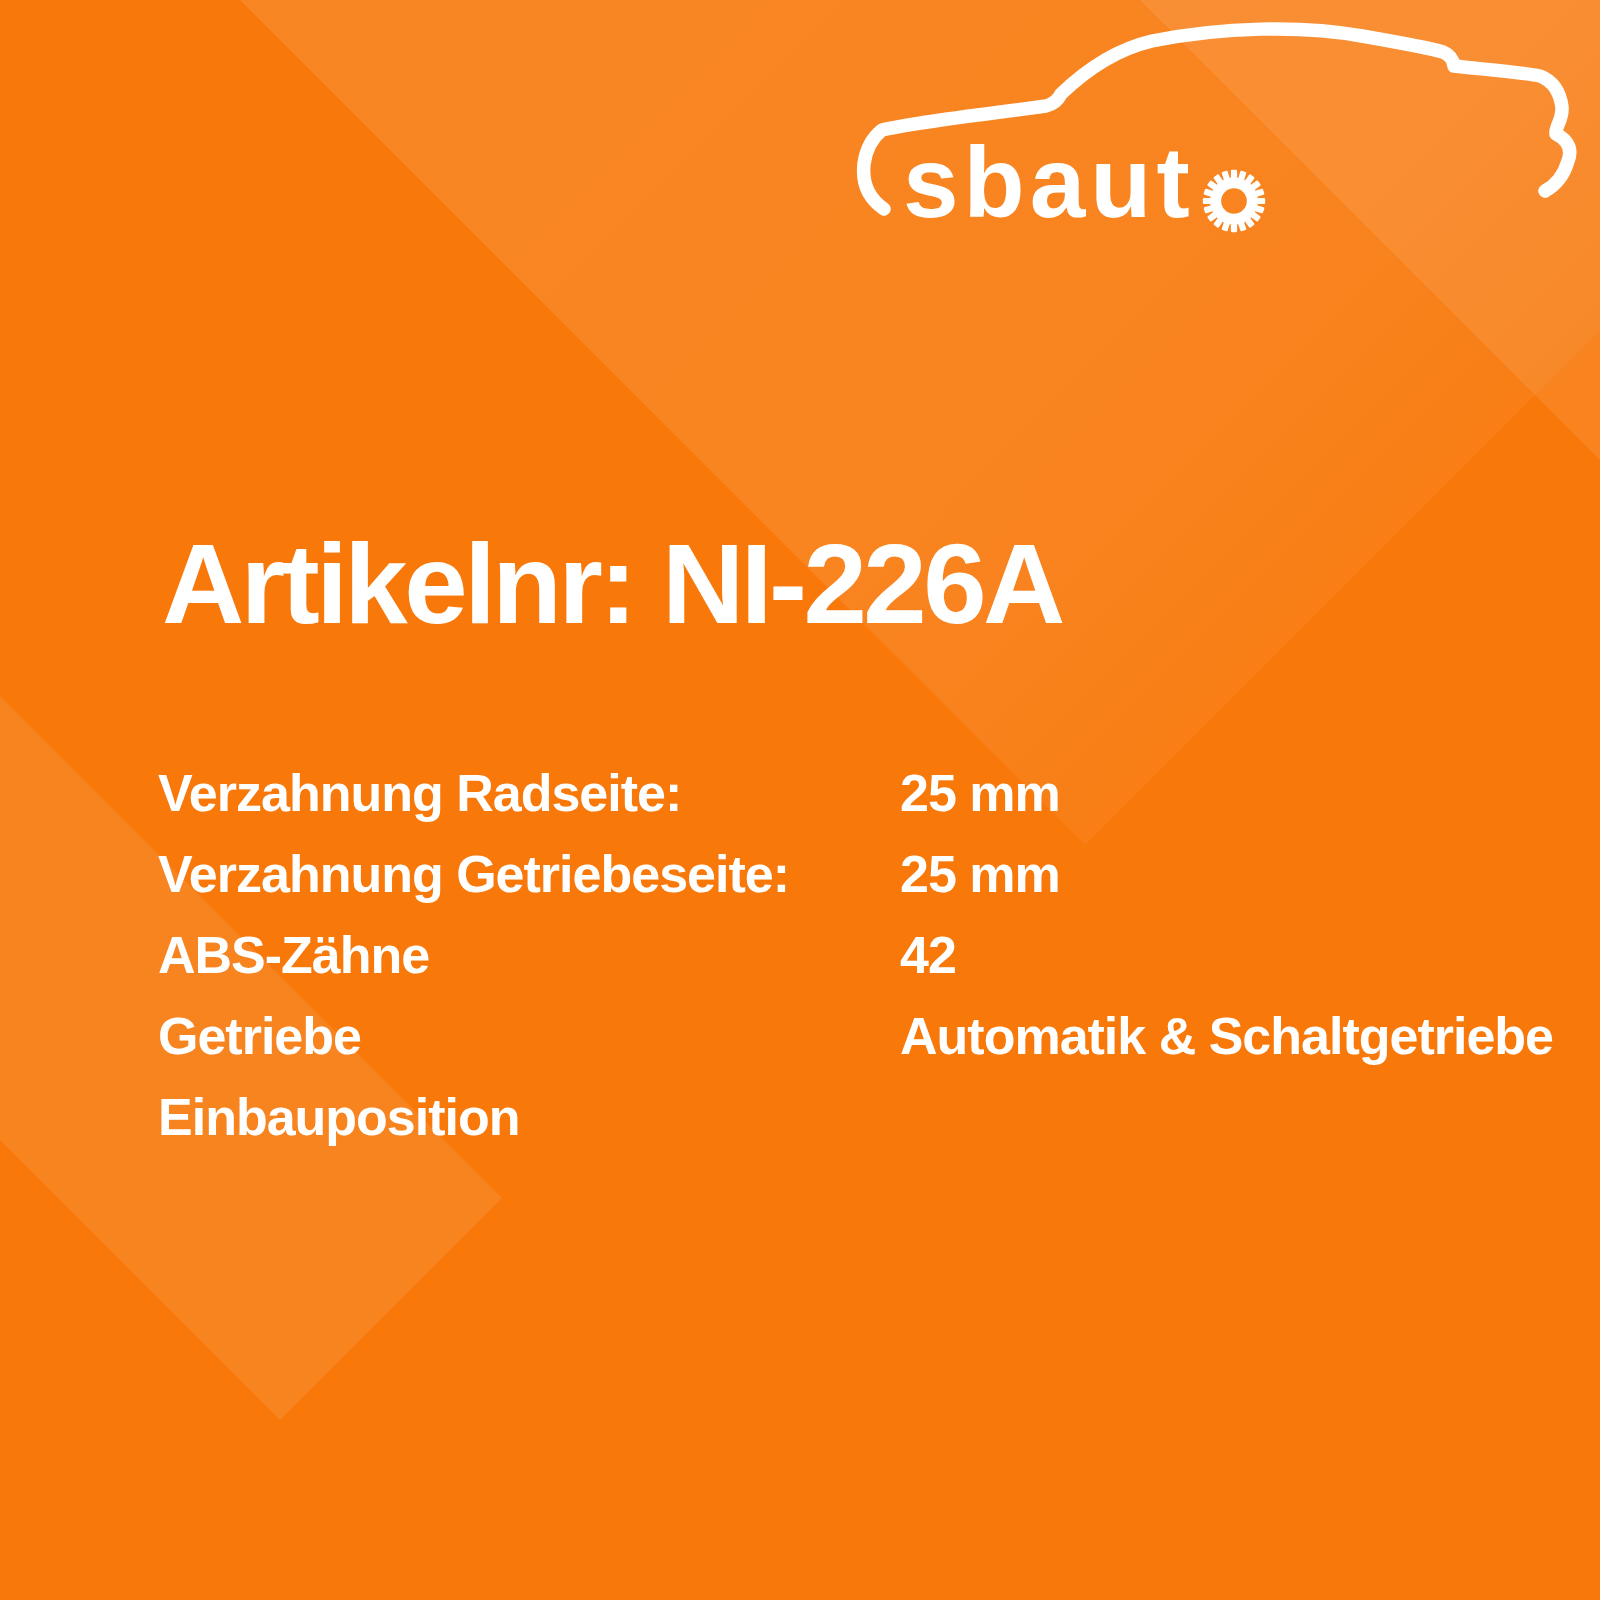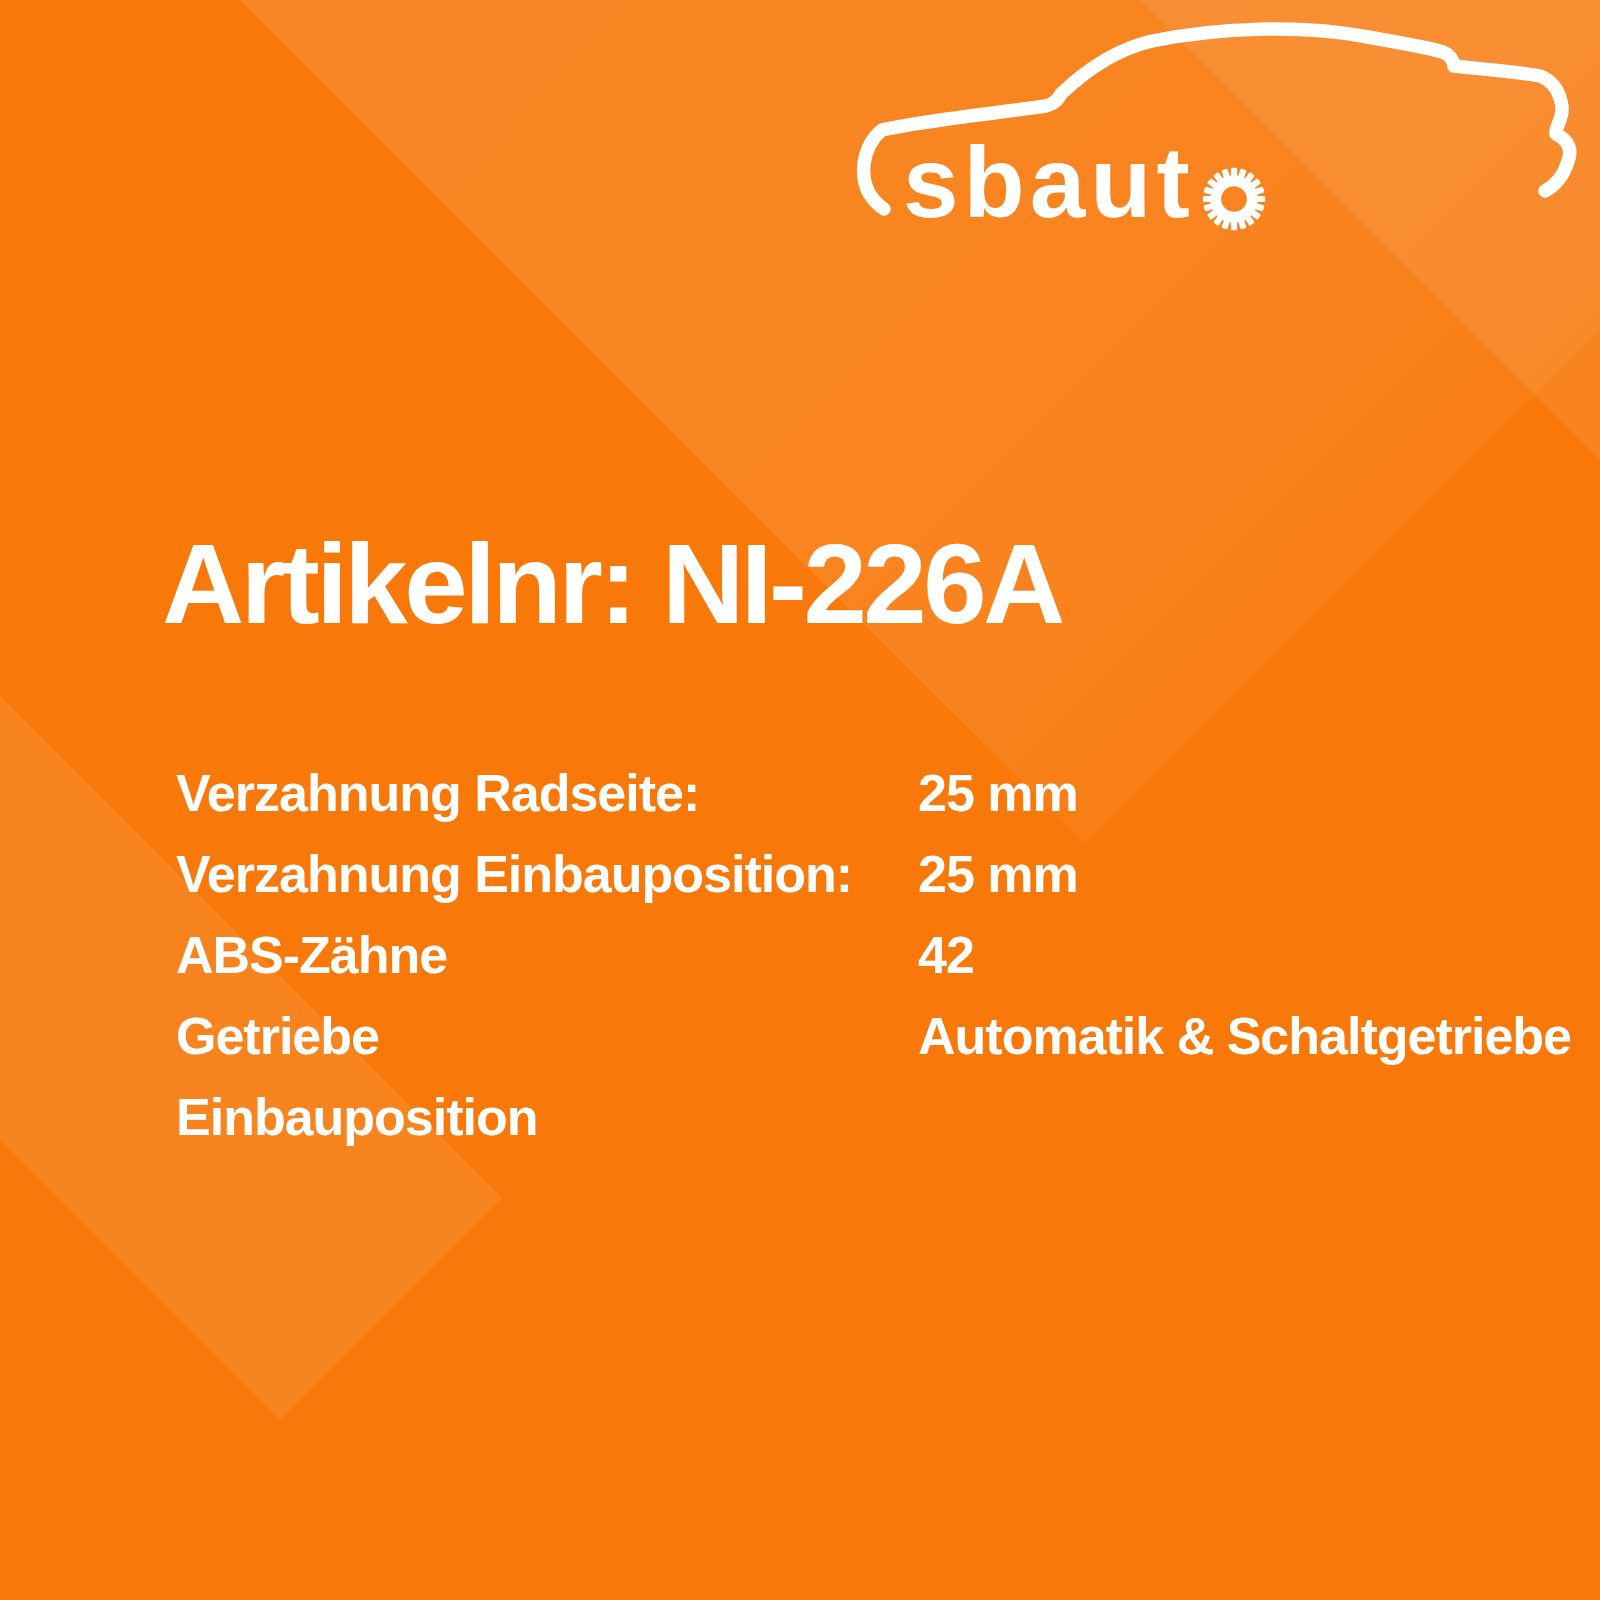--- a/index.html
+++ b/index.html
@@ -10,21 +10,21 @@
     background:var(--bg,#F8780A);
     font-family:"Liberation Sans",sans-serif;
     -webkit-font-smoothing:antialiased;
   }
   #bg-shapes{position:absolute;left:0;top:0;width:1600px;height:1600px;display:block;}
   
   .logo{position:absolute;left:0;top:0;width:1600px;height:260px;}
   .logo-car{position:absolute;left:850px;top:12px;width:730px;height:210px;display:block;}
   .logo-text{
     position:absolute;left:903px;top:132px;height:100px;
-    display:flex;align-items:flex-end;
+    display:flex;align-items:flex-start;
     color:var(--fg,#fff);
     font-size:100px;font-weight:700;line-height:100px;letter-spacing:5px;
     white-space:pre;
   }
   .logo-text .gear{
     width:66px;height:66px;display:block;
     margin:36px 10px 0 6px;
   }
   
   .heading{
@@ -37,21 +37,20 @@
   .specs{
     position:absolute;left:158px;top:752px;width:1400px;
     display:flex;flex-direction:column;
   }
   .spec-row{display:flex;align-items:center;height:81px;}
   .spec-label{
     width:742px;flex:0 0 742px;
     color:var(--fg,#fff);
     font-size:52px;font-weight:700;letter-spacing:-1px;
     white-space:pre;
-    margin-left:18px;
   }
   .spec-value{
     color:var(--fg,#fff);
     font-size:52px;font-weight:700;letter-spacing:-1px;
     white-space:pre;
     text-align:right;
   }
 </style>
 </head>
 <body>
@@ -122,21 +121,21 @@
 
   <div class="heading">Artikelnr: NI-226A</div>
 
   <div class="specs" id="specs">
     <div class="spec-row">
       <span class="spec-label">Verzahnung Radseite:</span>
       <span class="spec-value">25 mm</span>
     </div>
 
     <div class="spec-row">
-      <span class="spec-label">Verzahnung Einbauposition:</span>
+      <span class="spec-label">Verzahnung Getriebeseite:</span>
       <span class="spec-value">25 mm</span>
     </div>
 
 
     <div class="spec-row">
       <span class="spec-label">ABS-Zähne</span>
       <span class="spec-value">42</span>
     </div>
 
     <div class="spec-row">

